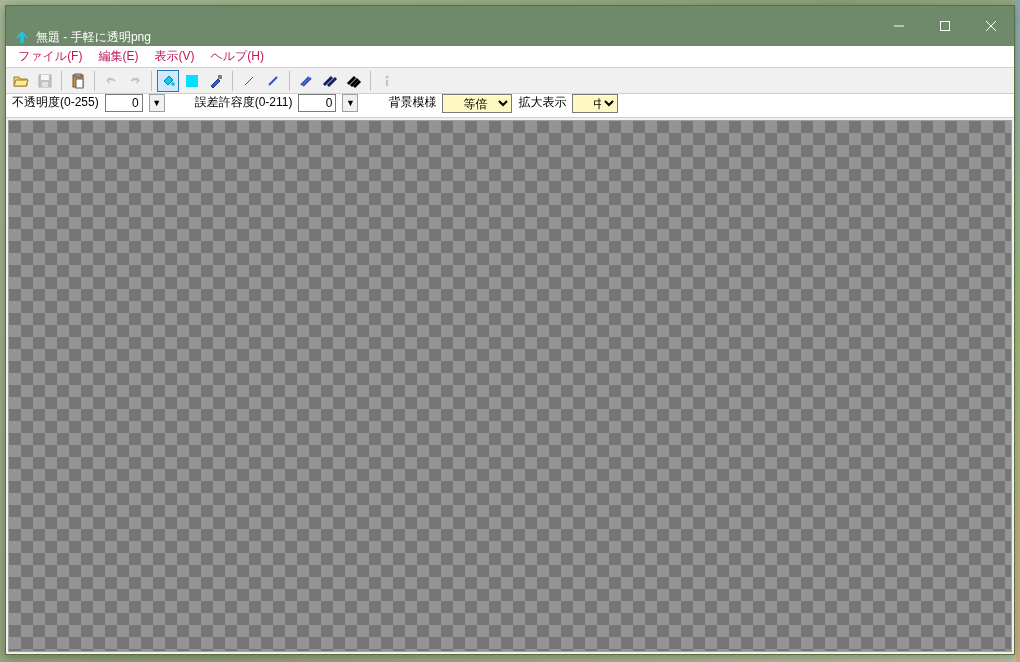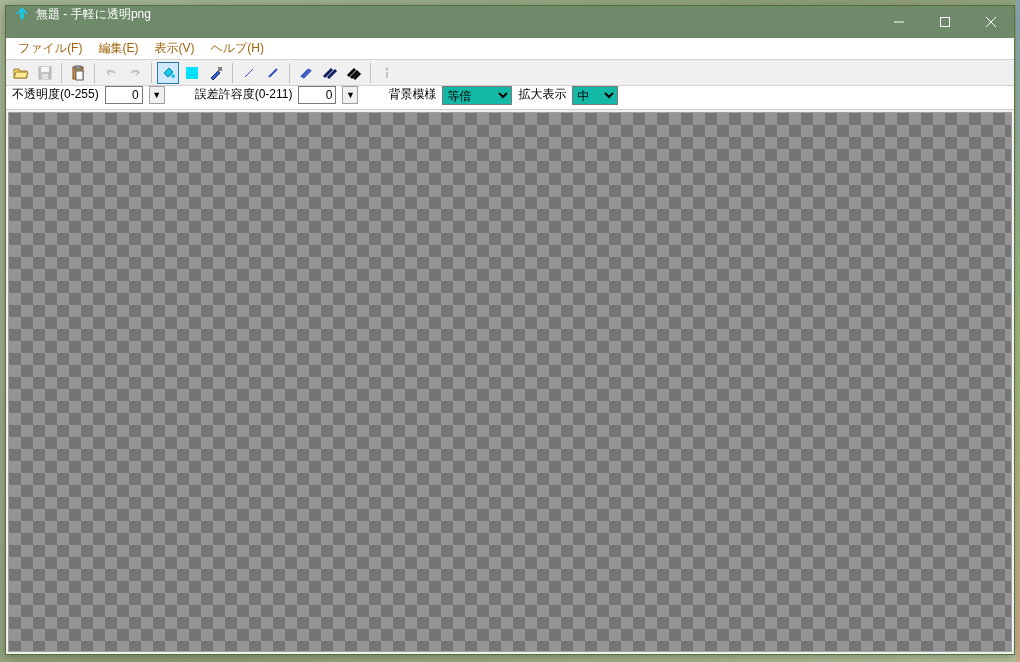--- a/index.html
+++ b/index.html
@@ -19,24 +19,24 @@
     top: 5px;
     width: 1010px;
     height: 650px;
     background: #fff;
     border: 1px solid #5a7040;
     box-shadow: 0 2px 10px rgba(0,0,0,0.3);
     display: flex;
     flex-direction: column;
   }
   .titlebar {
-    height: 32px;
+    height: 40px;
     background: #6f8a6a;
     display: flex;
-    align-items: flex-start;
+    align-items: flex-end;
     color: #fff;
     font-size: 12px;
   }
   .titlebar .app-icon {
     width: 16px;
     height: 16px;
     margin: 0 6px 0 8px;
     display: flex;
     align-items: center;
     justify-content: center;
@@ -56,21 +56,21 @@
   .menubar {
     height: 22px;
     background: #fff;
     border-bottom: 1px solid #d0d0d0;
     display: flex;
     align-items: center;
     padding: 0 4px;
   }
   .menubar .menu-item {
     padding: 3px 8px;
-    color: #a16207;
+    color: #be185d;
     cursor: default;
   }
 
   .toolbar {
     height: 26px;
     background: #f0f0f0;
     border-bottom: 1px solid #d0d0d0;
     display: flex;
     align-items: center;
     padding: 0 4px;
@@ -120,21 +120,22 @@
     background: #f0f0f0;
     display: flex;
     align-items: center;
     justify-content: center;
     font-size: 9px;
   }
   .optionbar select {
     height: 19px;
     border: 1px solid #7a7a7a;
     font-size: 12px;
-    background: #14b8a6;
+    background: #fef9c3;
+    padding-left: 16px;
   }
   .optionbar .gap { width: 18px; }
 
   .canvas-area {
     flex: 1;
     background: #f0f0f0;
     padding: 2px;
     overflow: hidden;
   }
   .canvas {

